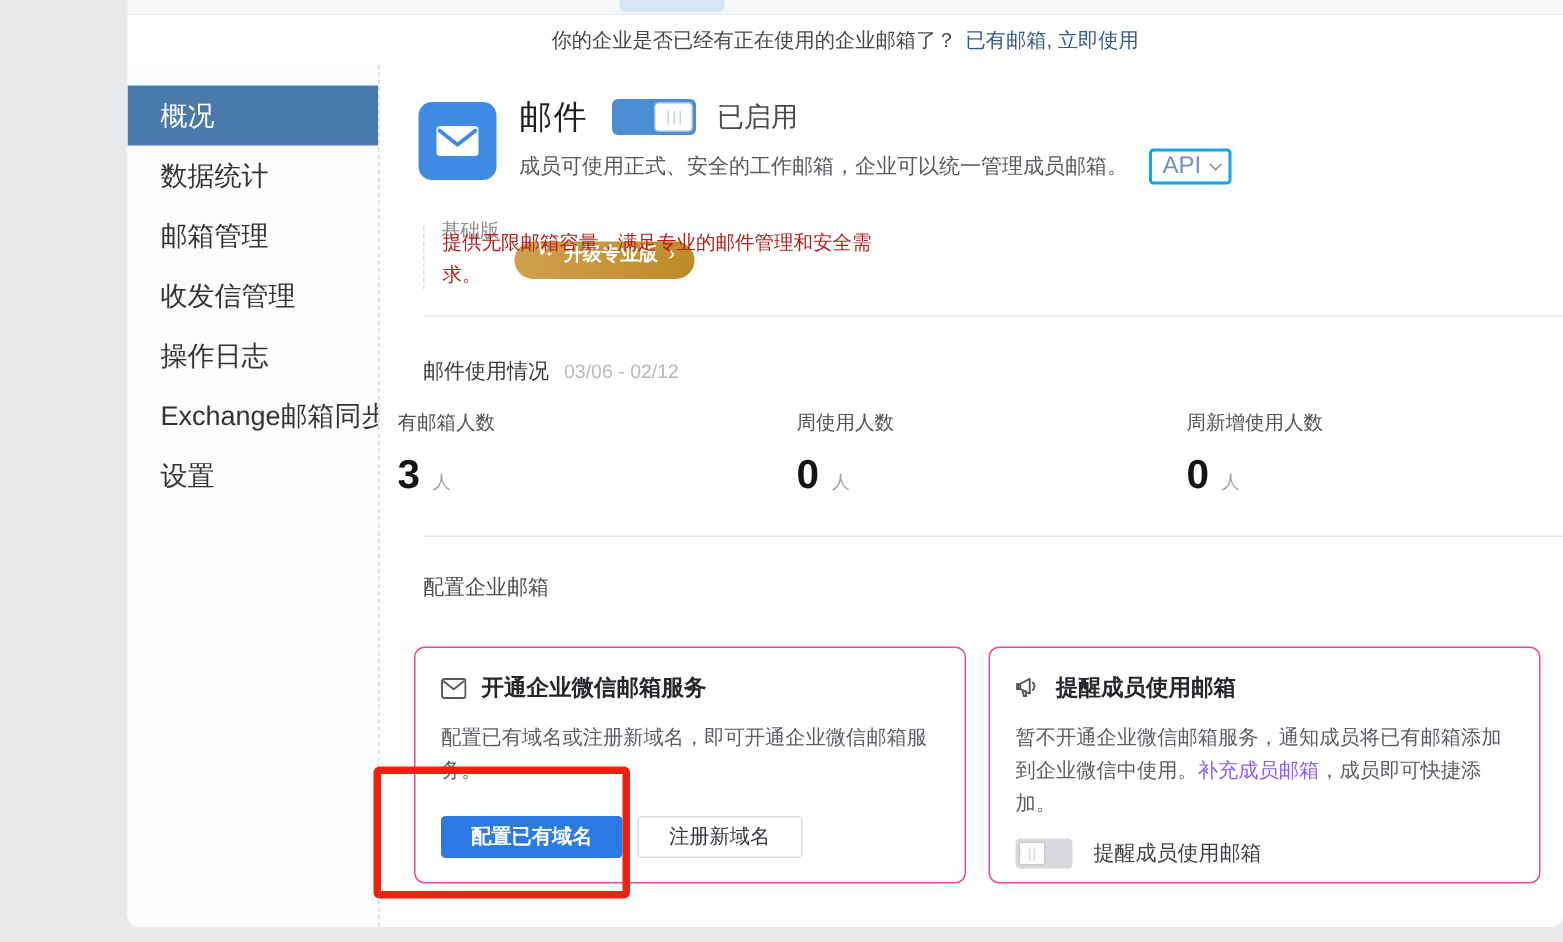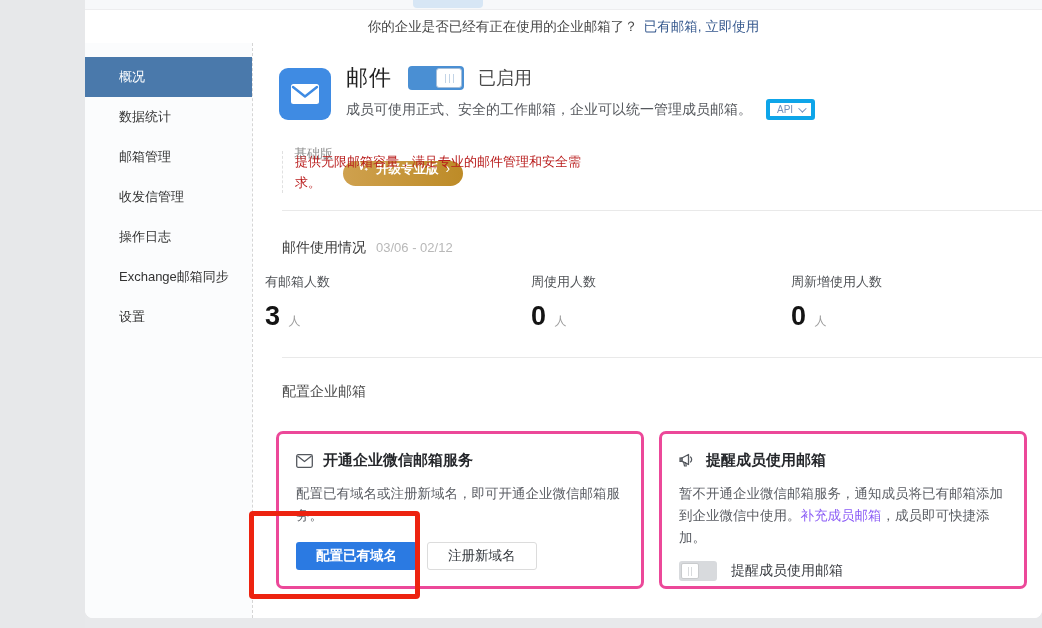--- a/index.html
+++ b/index.html
@@ -21,22 +21,22 @@
     font-size:13.5px; color:#474747;
   }
   .banner a { color:#36598e; text-decoration:none; margin-left:6px; cursor:pointer; }
   .workspace {
     position:absolute; left:85px; top:43px; width:957px; height:575px;
     display:flex; background:#fff; border-radius:0 0 8px 8px; overflow:hidden;
   }
   
   .sidebar { width:167px; background:#fbfcfd; padding-top:14px; flex:none; }
   .side-item {
-    height:40px; line-height:40px; padding-left:34px;
-    font-size:13px; color:#333; cursor:pointer; white-space:nowrap;
+    height:40px; line-height:40px; padding-left:22px;
+    font-size:18px; color:#333; cursor:pointer; white-space:nowrap;
   }
   .side-item.active { background:#4a79ab; color:#fff; }
   
   .content { flex:1; position:relative; background:#fff; border-left:1px dashed #d5d5d5; }
   .mail-icon {
     position:absolute; left:26px; top:25px; width:52px; height:52px;
     background:#3f8be3; border-radius:9px; display:flex; align-items:center; justify-content:center;
   }
   .title-row { position:absolute; left:93px; top:20px; display:flex; align-items:center; }
   .page-title { font-size:22px; color:#1f1f1f; font-weight:400; letter-spacing:1px; }
@@ -48,22 +48,22 @@
     position:absolute; right:2px; top:2px; width:26px; height:20px;
     background:#fff; border:1px solid #a7bfd9; border-radius:3px;
     display:flex; align-items:center; justify-content:center; gap:3px;
   }
   .switch-on .knob i, .switch-off .knob i { display:block; width:1px; height:9px; background:#c3d4e6; }
   .switch-off .knob i { background:#d9dbdd; }
   .status-label { margin-left:14px; font-size:18px; color:#4a4a4a; }
   .desc-row { position:absolute; left:93px; top:56px; display:flex; align-items:center; font-size:14px; color:#56595e; }
   .api-tag {
     margin-left:14px; display:inline-flex; align-items:center; gap:5px;
-    border:4px solid #0ea5e9; border-radius:3px; padding:1px 7px;
-    font-size:10px; color:#7590ba; cursor:pointer;
+    border:2px solid #0ea5e9; border-radius:3px; padding:1px 7px;
+    font-size:16px; color:#7590ba; cursor:pointer;
   }
   .api-caret { width:6px; height:6px; border-right:1px solid #7590ba; border-bottom:1px solid #7590ba; transform:rotate(45deg) translateY(-2px); }
   .version-row { position:absolute; left:41px; top:78px; display:flex; align-items:center; }
   .version-label { font-size:13px; color:#8c8c8c; margin-right:10px; }
   .upgrade-pill {
     display:inline-flex; gap:7px; height:25px; padding:0 13px;
     background:linear-gradient(90deg,#cfa14e,#bd8b27); border-radius:13px;
     color:#fff; font-size:12.5px; font-weight:bold; cursor:pointer;margin-top:40px;
   }
   .upgrade-pill .arrow { font-weight:normal; font-size:14px; line-height:1; }
@@ -73,21 +73,21 @@
   .usage-title { font-size:14px; color:#3a3a3a; }
   .usage-period { font-size:13px; color:#b8b8b8; margin-left:10px; }
   .stat { position:absolute; top:230px; }
   .stat .label { font-size:13px; color:#4f5256; }
   .stat .value-row { margin-top:10px; }
   .stat .value { font-size:27px; font-weight:bold; color:#141414; }
   .stat .unit { font-size:12px; color:#9e9e9e; margin-left:4px; }
   .config-title { position:absolute; left:29px; top:340px; font-size:14px; color:#4c4c4c; }
   .card {
     position:absolute; top:388px; width:368px; height:158px;
-    border:3px solid #ec4899; border-radius:7px; background:#fff;
+    border:1px solid #ec4899; border-radius:7px; background:#fff;
     padding:17px 20px 16px 17px; display:flex; flex-direction:column;
   }
   .card-head { display:flex; align-items:center; gap:10px; }
   .card-title { font-size:15px; font-weight:bold; color:#25272b; }
   .card-text { margin-top:13px; font-size:13.5px; color:#5a5d63; line-height:22px; }
   .card-text a { color:#8b5cf6; text-decoration:none; cursor:pointer; }
   .btn-row { margin-top:auto; display:flex; gap:10px; }
   .btn { height:28px; padding:0 20px; font-size:13.5px; border-radius:3px; cursor:pointer;
          display:inline-flex; align-items:center; justify-content:center; font-family:inherit; }
   .btn-primary { background:#2b7ae2; color:#ffffff; border:none; min-width:109px;font-weight:bold; }

